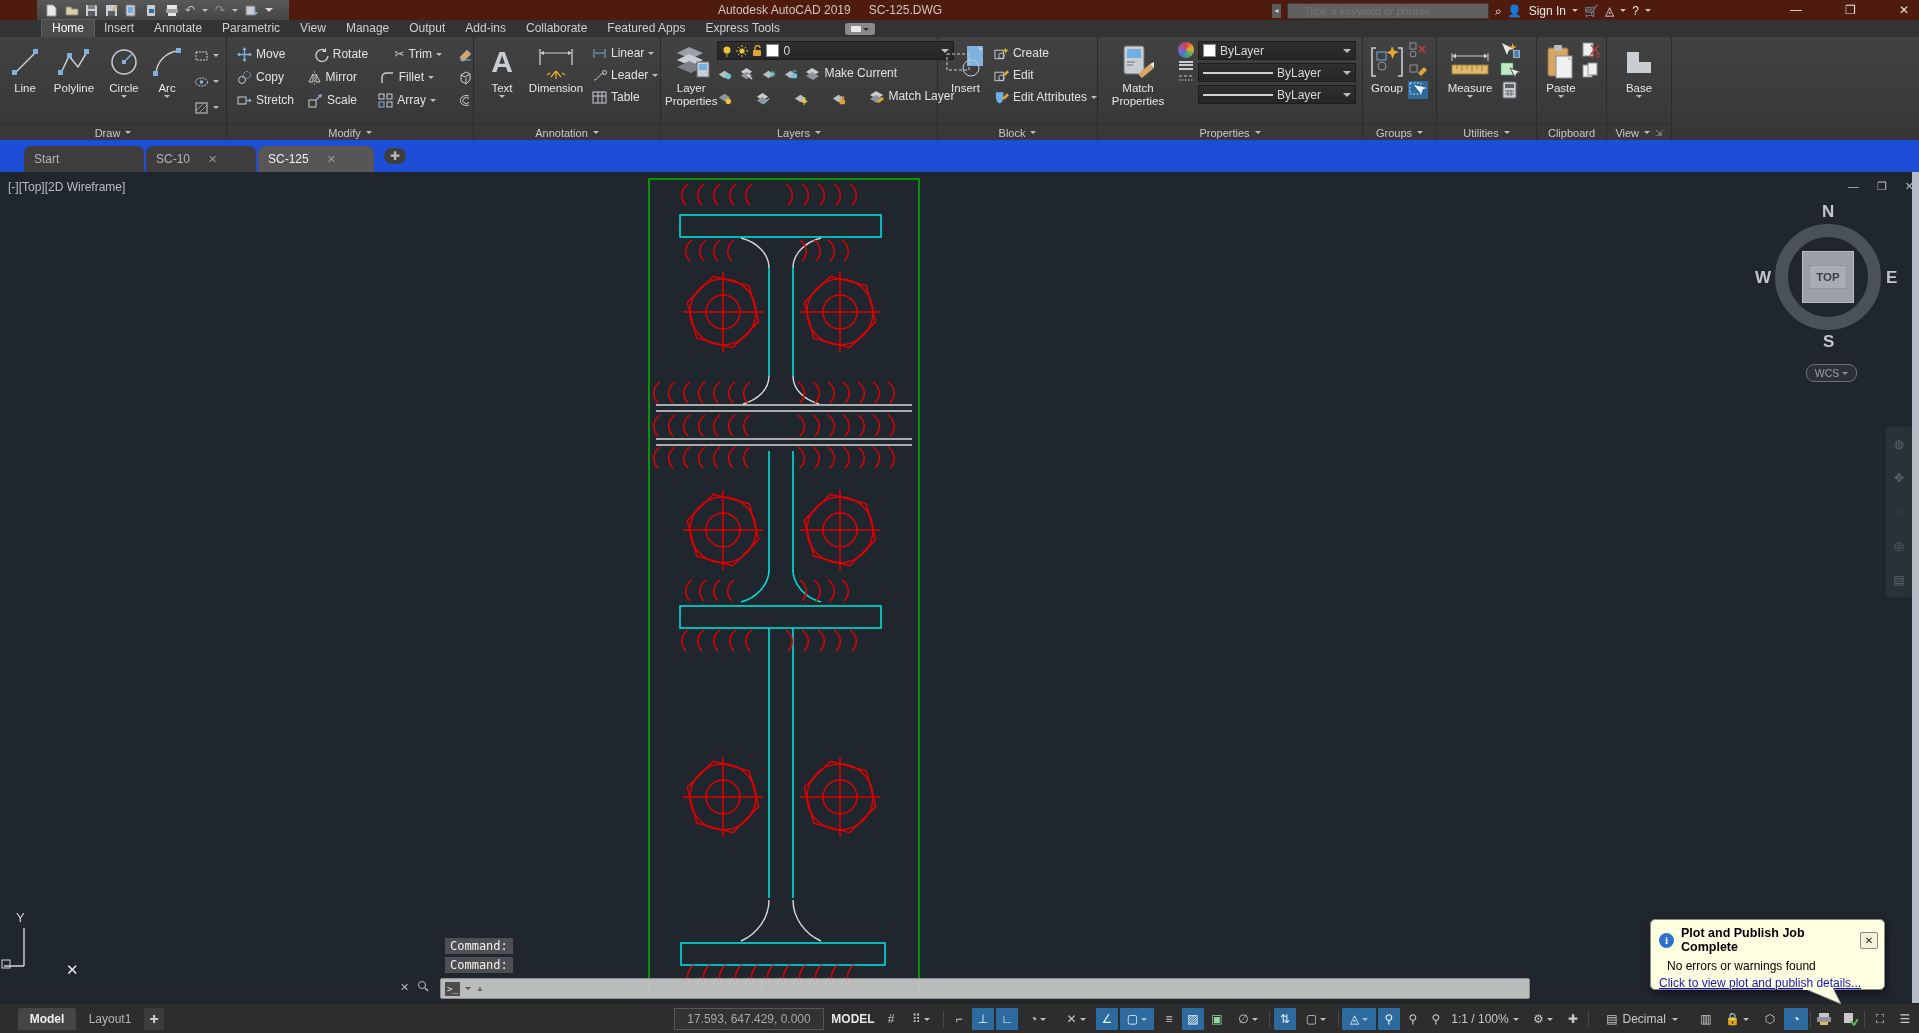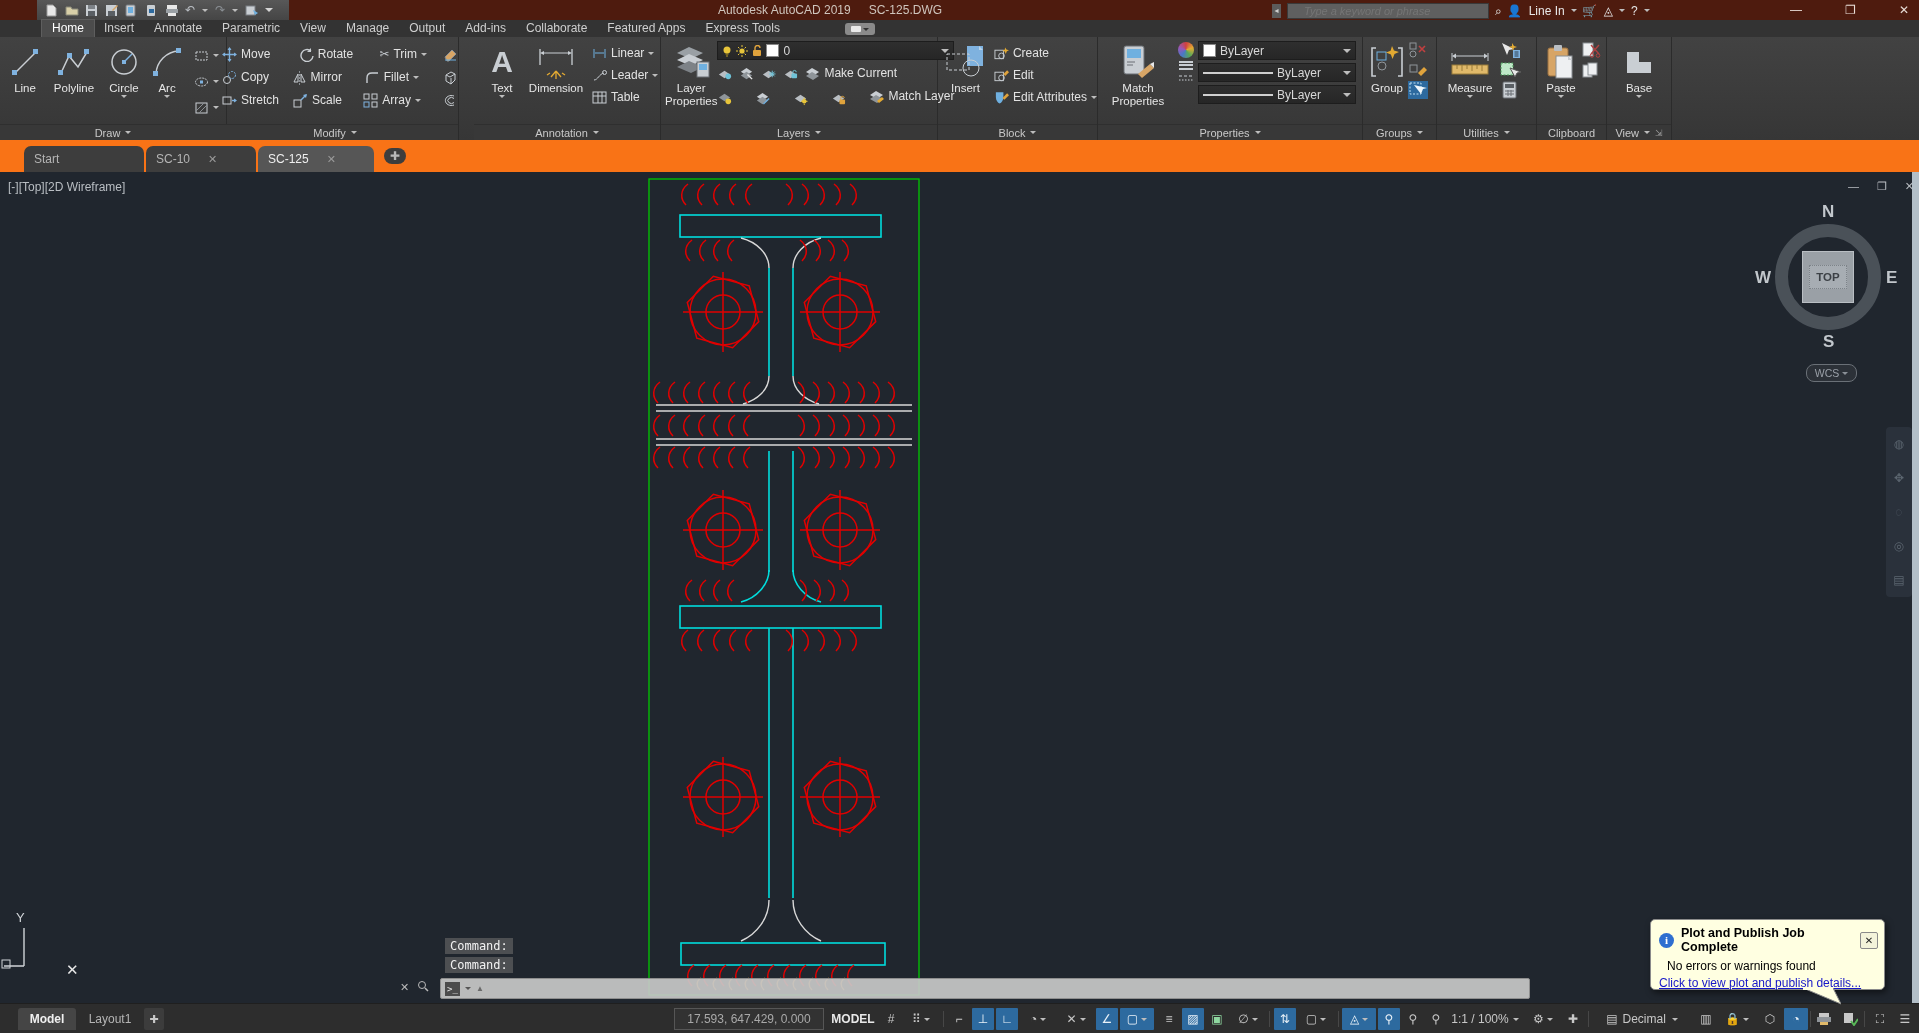--- a/index.html
+++ b/index.html
@@ -38,21 +38,21 @@
   .bigbtn .ic{height:40px;display:flex;align-items:center;justify-content:center;}
   .srow{display:flex;align-items:center;gap:4px;height:20px;color:#e2e2e2;font-size:12px;white-space:nowrap;}
   .mini{width:15px;height:15px;flex:0 0 auto;}
   .ddbox{background:linear-gradient(#2f2f2f,#262626);border:1px solid #1d1d1d;display:flex;align-items:center;color:#d8d8d8;font-size:12px;box-sizing:border-box;height:19px;padding:0 4px;gap:4px;}
   .ddbox .sp{flex:1;}
   .sw{width:11px;height:11px;background:#fff;border:1px solid #888;}
   .hline{width:70px;height:2px;background:#cfcfcf;}
   .glyph{color:#c8cdd2;}
 
   
-  .filetabs{position:absolute;left:0;top:140px;width:1919px;height:32px;background:#f97316;}
+  .filetabs{position:absolute;left:0;top:140px;width:1919px;height:32px;background:#1d4ed8;}
   .ftab{position:absolute;top:6px;height:26px;background:#3d3d3d;border-radius:7px 7px 0 0;color:#b5b5b5;font-size:12px;display:flex;align-items:center;padding:0 10px;box-sizing:border-box;gap:18px;}
   .ftab.active{background:#565656;color:#efefef;}
   .ftab .x{color:#9a9a9a;font-size:11px;}
   .ftab-plus{position:absolute;top:8px;left:384px;width:22px;height:16px;background:#3d3d3d;border-radius:8px;color:#b9b9b9;font-size:12px;display:flex;align-items:center;justify-content:center;}
 
   
   .canvas{position:absolute;left:0;top:172px;width:1919px;height:831px;background:#20262e;overflow:hidden;}
   .canvas svg.draw{position:absolute;left:0;top:0;}
   .vplabel{position:absolute;left:8px;top:8px;color:#b9bec3;font-size:12px;}
   .vwinbtns{position:absolute;left:1848px;top:8px;width:66px;display:flex;justify-content:space-between;color:#b9bec3;font-size:11px;}
@@ -159,21 +159,21 @@
           </svg>
         </span>
       <span class="car" style="border-top-color:#d5d5d5;"></span>
     </div>
     <div class="apptitle"><span>Autodesk AutoCAD 2019</span><b>SC-125.DWG</b></div>
     <div class="tb-right">
       <span class="srch-pre">◂</span>
       <input class="search" placeholder="Type a keyword or phrase" style="">
       <span class="tbico">⌕</span>
       <span class="tbico">👤</span>
-      <span class="signin">Line In</span>
+      <span class="signin">Sign In</span>
       <span class="car sm"></span>
       <span class="tbico">🛒</span>
       <span class="tbico">◬</span>
       <span class="car sm"></span>
       <span class="tbico">?</span>
       <span class="car sm"></span>
     </div>
     <div class="winbtns">
       <span>—</span>
       <span>❐</span>
@@ -268,21 +268,21 @@
               <span class="car sm"></span>
             </span>
         </div>
       </div>
       <div class="plabel">
           <span>Draw</span>
           <span class="car sm"></span>
         </div>
     </div>
 
-    <div class="panel" style="left:212px;width:247px;">
+    <div class="panel" style="left:227px;width:247px;">
       <div class="pbody" style="display:flex;flex-direction:column;justify-content:flex-start;gap:3px;padding:7px 0 0 10px;">
         <div style="display:flex;gap:14px;">
           <span class="srow" style="width:64px;">
               <svg class="mini" viewBox="0 0 15 15">
                 <path d="M7.5 1v13M1 7.5h13" stroke="#7fb2df" stroke-width="1.4"></path>
                 <path d="M7.5 0l2 3h-4zM7.5 15l2-3h-4zM0 7.5l3-2v4zM15 7.5l-3-2v4z" fill="#7fb2df"></path>
               </svg>
               <span>Move</span>
             </span>
           <span class="srow" style="width:68px;">

